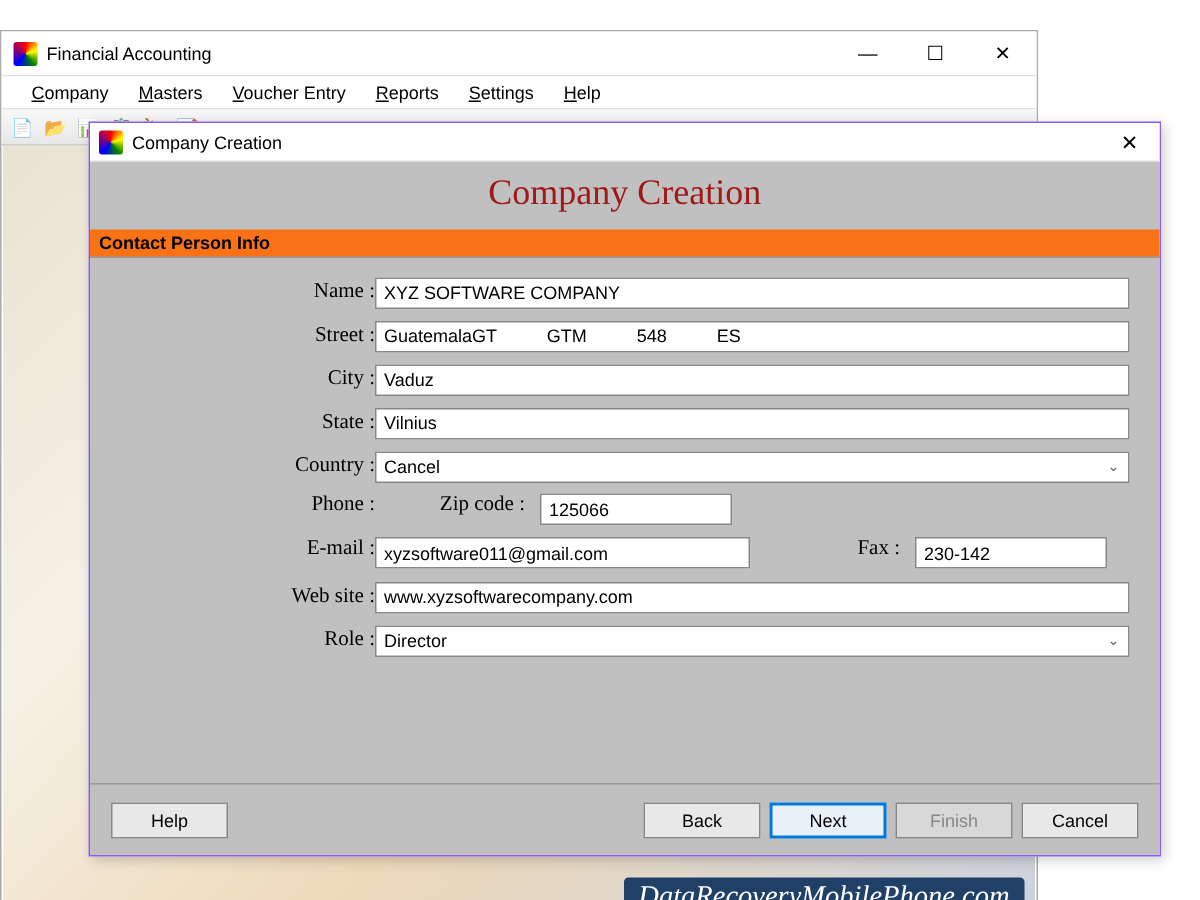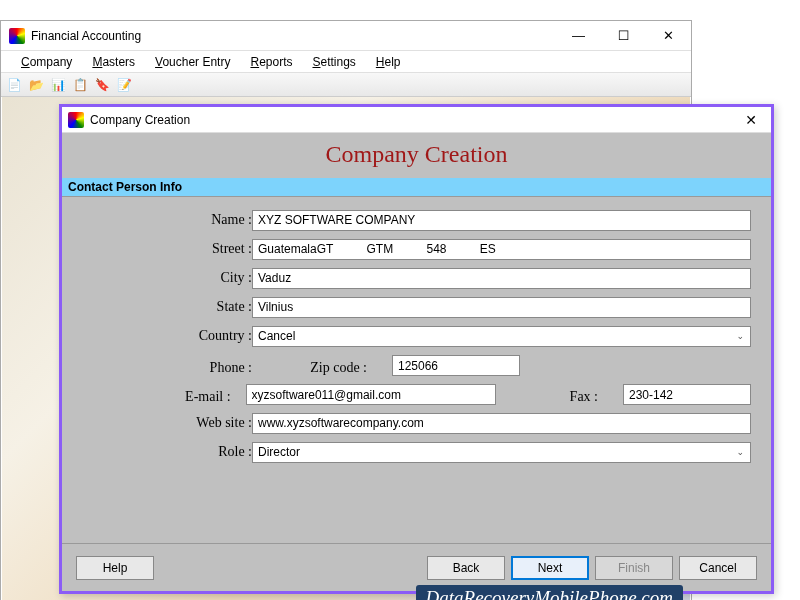--- a/index.html
+++ b/index.html
@@ -88,26 +88,26 @@
   position: absolute;
   top: 76px;
   left: 1px;
   right: 1px;
   bottom: 1px;
   background: linear-gradient(135deg, #c8b890 0%, #e8dcc0 30%, #d4a050 60%, #8090b0 100%);
   opacity: 0.4;
 }
 .dialog {
   position: absolute;
-  top: 83px;
+  top: 60px;
   left: 58px;
   width: 715px;
   height: 490px;
   background: #fff;
-  border: 3px solid #8b5cf6;
+  border: 1px solid #8b5cf6;
   box-shadow: 2px 2px 8px rgba(0,0,0,0.2);
 }
 .dialog-titlebar {
   height: 26px;
   background: #fff;
   border-bottom: 1px solid #ddd;
   display: flex;
   align-items: center;
   padding-left: 6px;
 }
@@ -131,21 +131,21 @@
 }
 .dialog-heading {
   text-align: center;
   font-family: "Times New Roman", serif;
   font-size: 24px;
   color: #a01818;
   padding: 8px 0 10px;
   background: #c0c0c0;
 }
 .section-title {
-  background: #7dd3fc;
+  background: #f97316;
   font-weight: bold;
   font-size: 12px;
   padding: 2px 6px;
   border-bottom: 1px solid #999;
 }
 .form-area {
   flex: 1;
   padding: 12px 20px 0 20px;
   background: #c0c0c0;
 }
@@ -183,24 +183,23 @@
   align-items: center;
 }
 .select-arrow {
   position: absolute;
   right: 6px;
   font-size: 9px;
   color: #555;
 }
 .split-row {
   display: flex;
-  align-items: flex-end;
+  align-items: flex-start;
   margin-bottom: 7px;
   height: 22px;
-  gap: 15px;
 }
 .split-row .form-input.short1 {
   width: 250px;
   flex: none;
 }
 .split-label {
   width: 110px;
   text-align: right;
   padding-right: 10px;
   font-family: "Times New Roman", serif;

